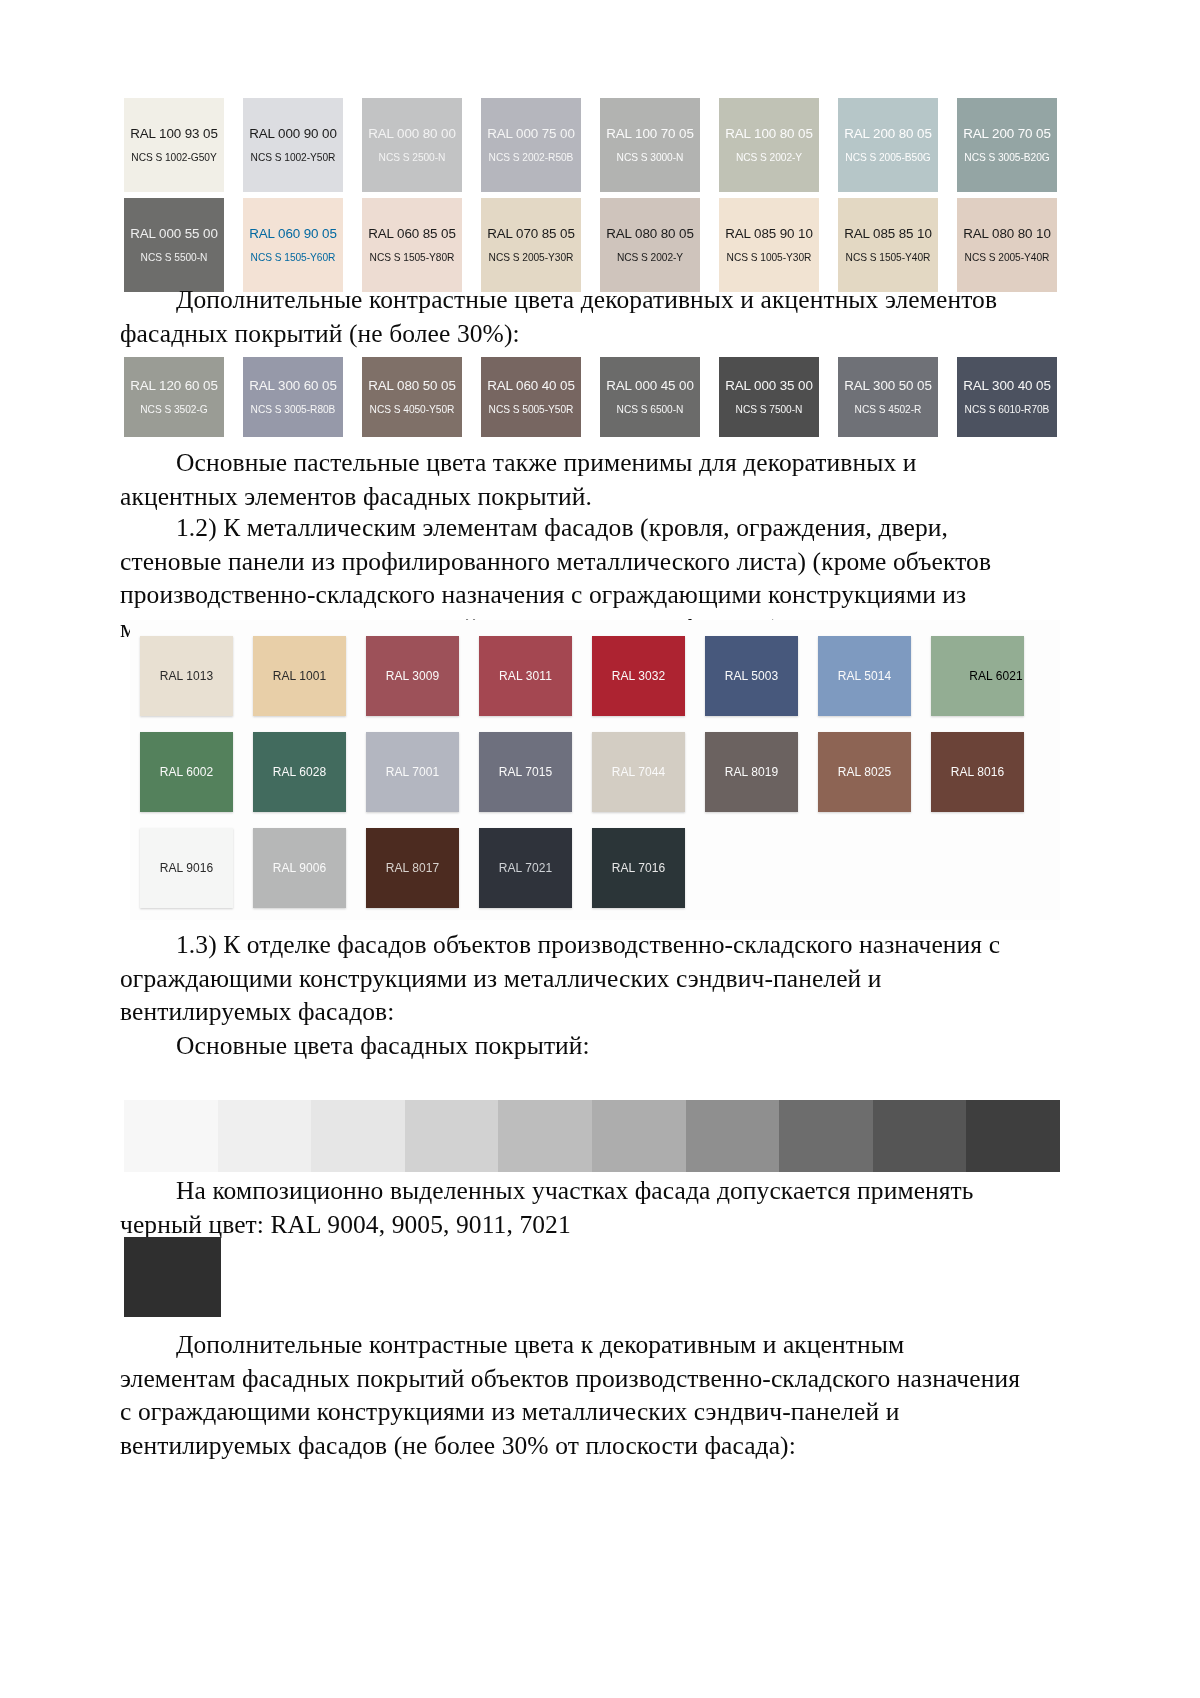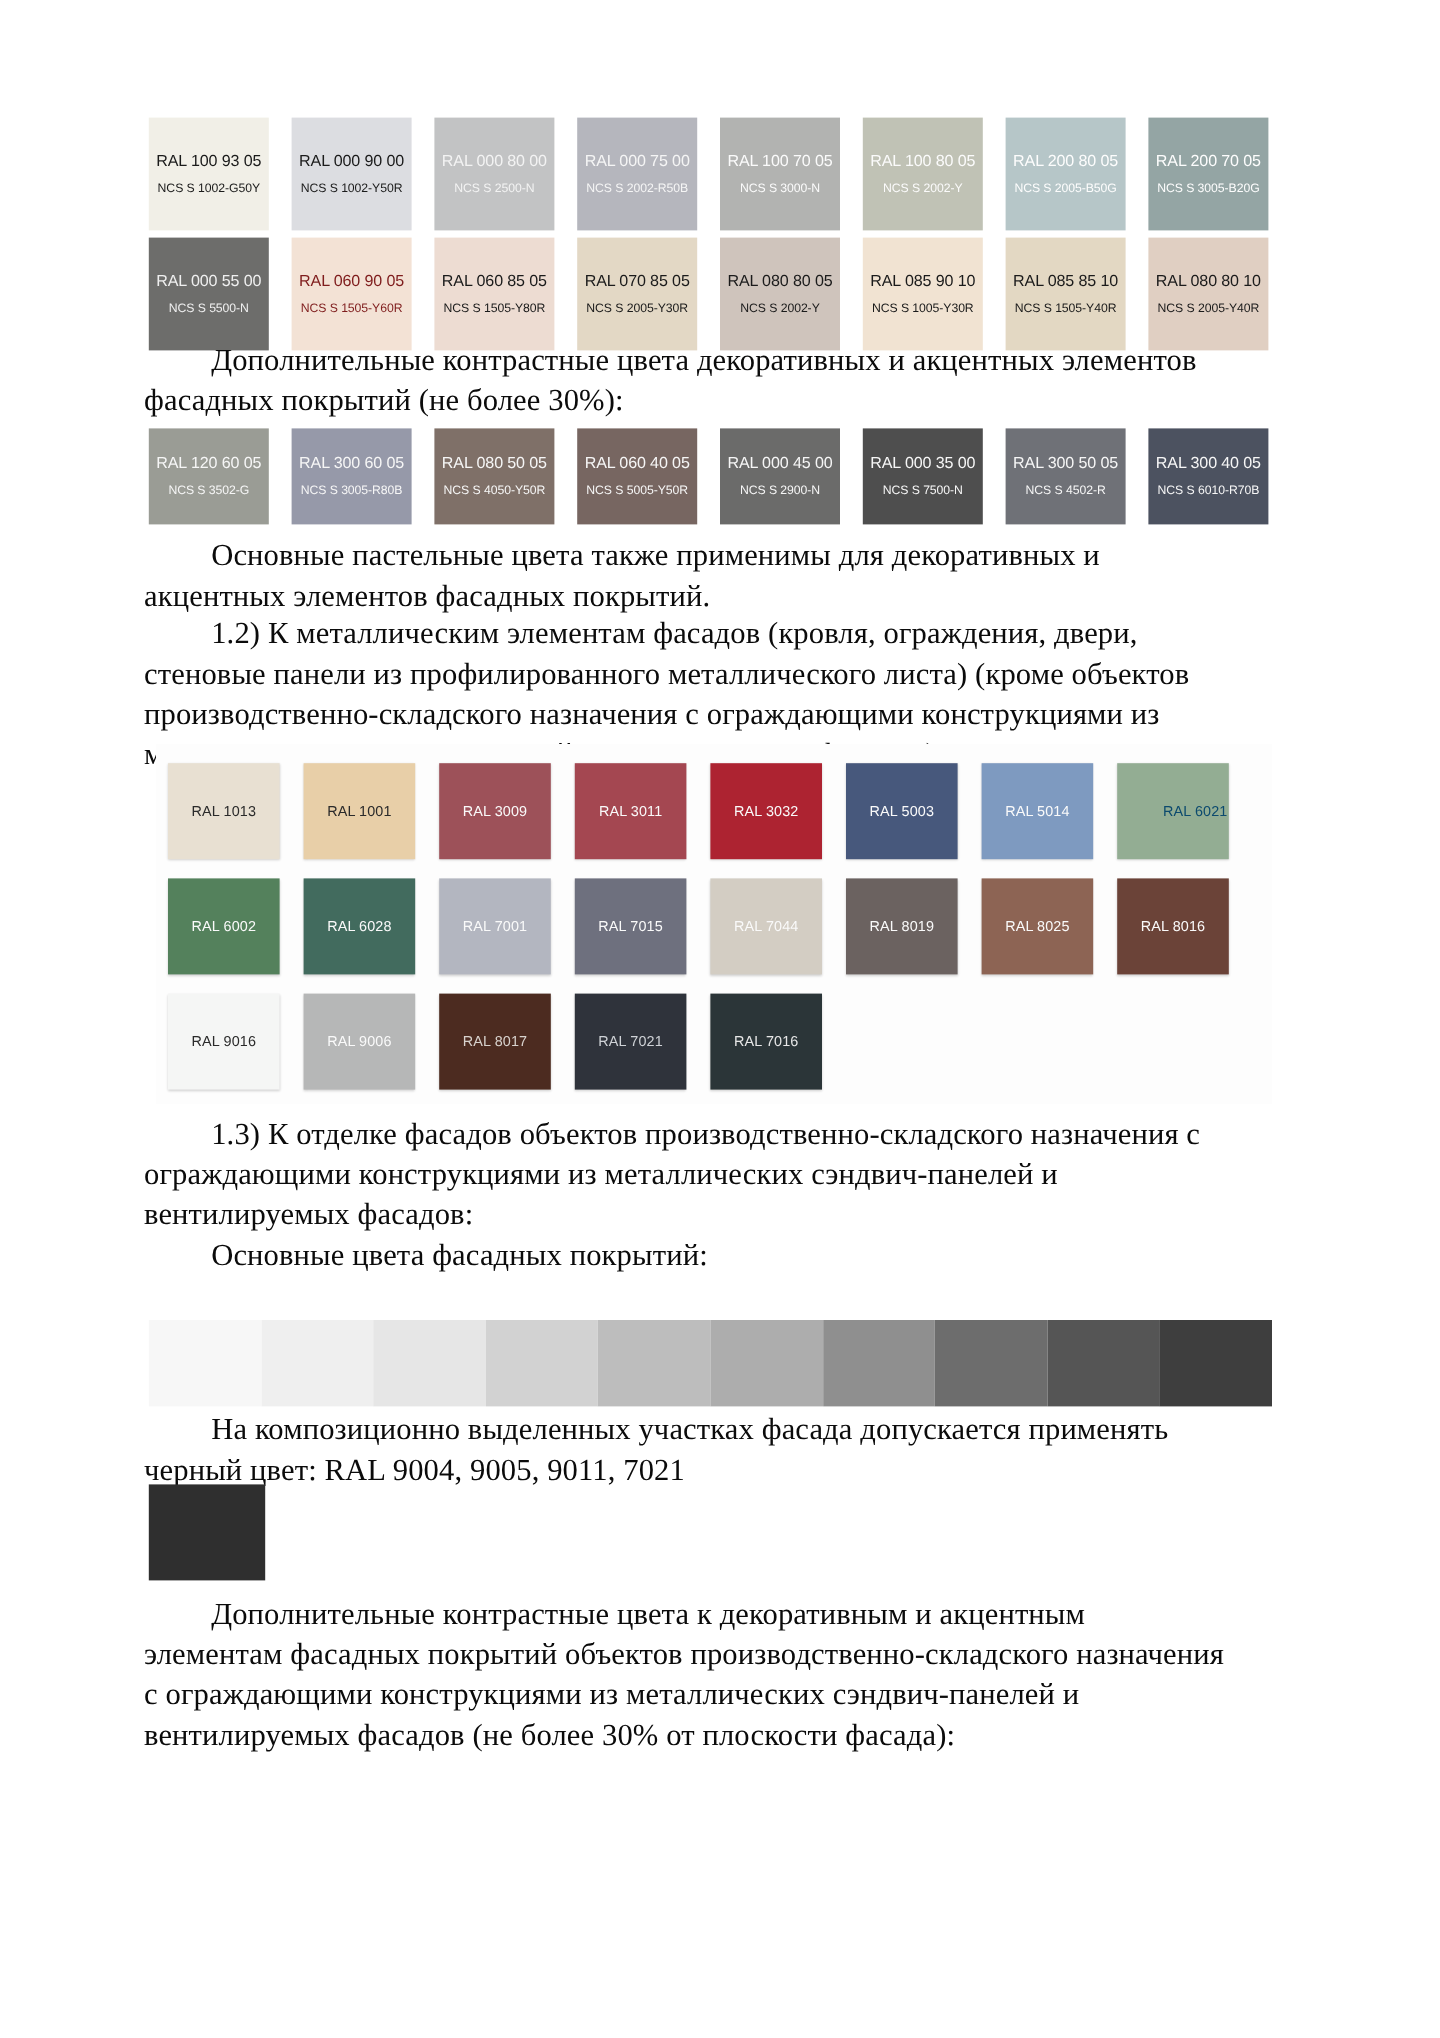--- a/index.html
+++ b/index.html
@@ -178,21 +178,21 @@
     </div>
 
   <div class="ncs-grid" id="grid-row2" style="left:124px; top:198px;">
       <div class="ncs-cell" style="margin-right: 19px;">
         <div class="ncs-sw" style="background: rgb(109, 109, 107); color: rgb(239, 239, 239);">
           <div class="ral">RAL 000 55 00</div>
           <div class="ncs">NCS S 5500-N</div>
         </div>
       </div>
       <div class="ncs-cell" style="margin-right: 19px;">
-        <div class="ncs-sw" style="background: rgb(243, 226, 213); color: #7f1d1d;">
+        <div class="ncs-sw" style="background: rgb(243, 226, 213); color: #0369a1;">
           <div class="ral">RAL 060 90 05</div>
           <div class="ncs">NCS S 1505-Y60R</div>
         </div>
       </div>
       <div class="ncs-cell" style="margin-right: 19px;">
         <div class="ncs-sw" style="background: rgb(237, 220, 210); color: rgb(27, 27, 27);">
           <div class="ral">RAL 060 85 05</div>
           <div class="ncs">NCS S 1505-Y80R</div>
         </div>
       </div>
@@ -254,21 +254,21 @@
       </div>
       <div class="ncs-cell" style="margin-right: 19px;">
         <div class="ncs-sw" style="background: rgb(119, 102, 97); color: rgb(246, 246, 246);">
           <div class="ral">RAL 060 40 05</div>
           <div class="ncs">NCS S 5005-Y50R</div>
         </div>
       </div>
       <div class="ncs-cell" style="margin-right: 19px; border-radius: 22px;">
         <div class="ncs-sw" style="background: rgb(107, 107, 106); color: rgb(246, 246, 246);">
           <div class="ral">RAL 000 45 00</div>
-          <div class="ncs">NCS S 2900-N</div>
+          <div class="ncs">NCS S 6500-N</div>
         </div>
       </div>
       <div class="ncs-cell" style="margin-right: 19px;">
         <div class="ncs-sw" style="background: rgb(78, 78, 78); color: rgb(246, 246, 246);">
           <div class="ral">RAL 000 35 00</div>
           <div class="ncs">NCS S 7500-N</div>
         </div>
       </div>
       <div class="ncs-cell" style="margin-right: 19px;">
         <div class="ncs-sw" style="background: rgb(111, 113, 119); color: rgb(246, 246, 246);">
@@ -327,21 +327,21 @@
           <div class="ral-sw" style="background: rgb(71, 88, 124); color: rgb(250, 250, 250);">
             <span>RAL 5003</span>
           </div>
         </div>
         <div class="ral-cellwrap" style="margin-right: 20px;">
           <div class="ral-sw" style="background: rgb(126, 154, 192); color: rgb(250, 250, 250);">
             <span>RAL 5014</span>
           </div>
         </div>
         <div class="ral-cellwrap" style="margin-right: 0px;">
-          <div class="ral-sw" style="background: rgb(147, 173, 147); color: #0c4a6e; padding-left: 37px;">
+          <div class="ral-sw" style="background: rgb(147, 173, 147); color: #000000; padding-left: 37px;">
             <span>RAL 6021</span>
           </div>
         </div>
       </div>
       <div class="ral-row" style="margin-top: 16px; margin-left: 10px;">
         <div class="ral-cellwrap" style="margin-right: 20px;">
           <div class="ral-sw" style="background: rgb(84, 129, 92); color: rgb(250, 250, 250);">
             <span>RAL 6002</span>
           </div>
         </div>

